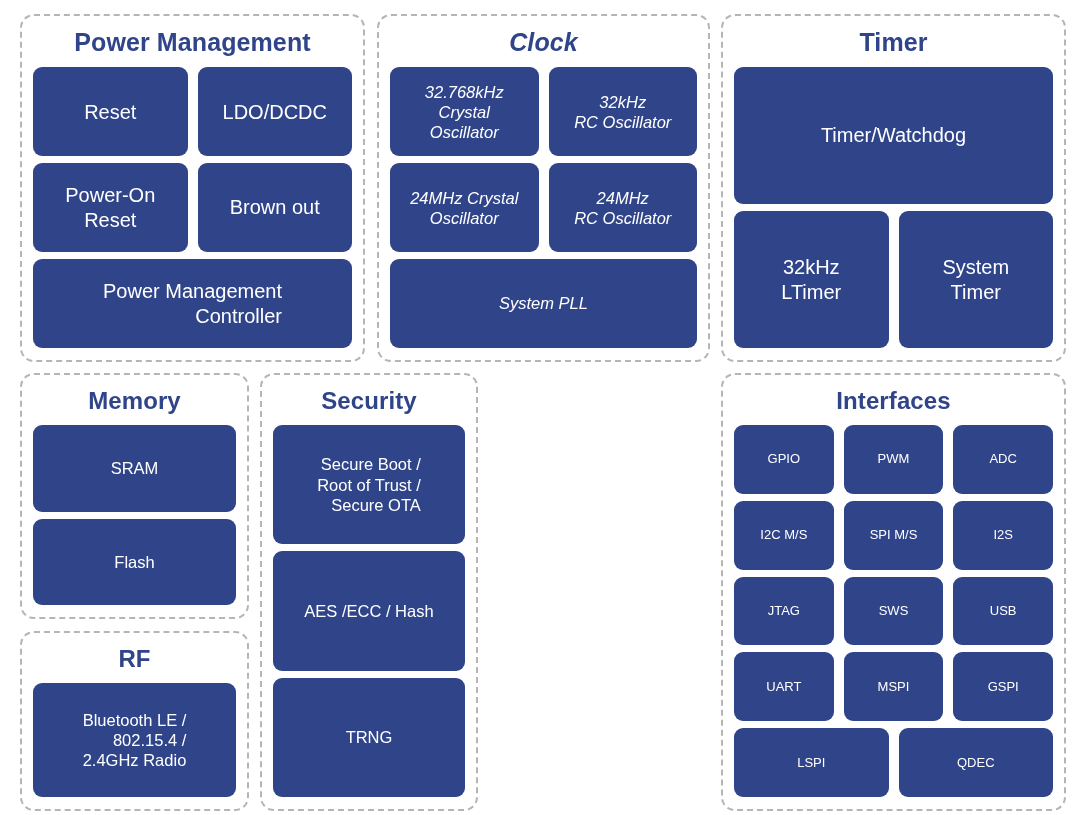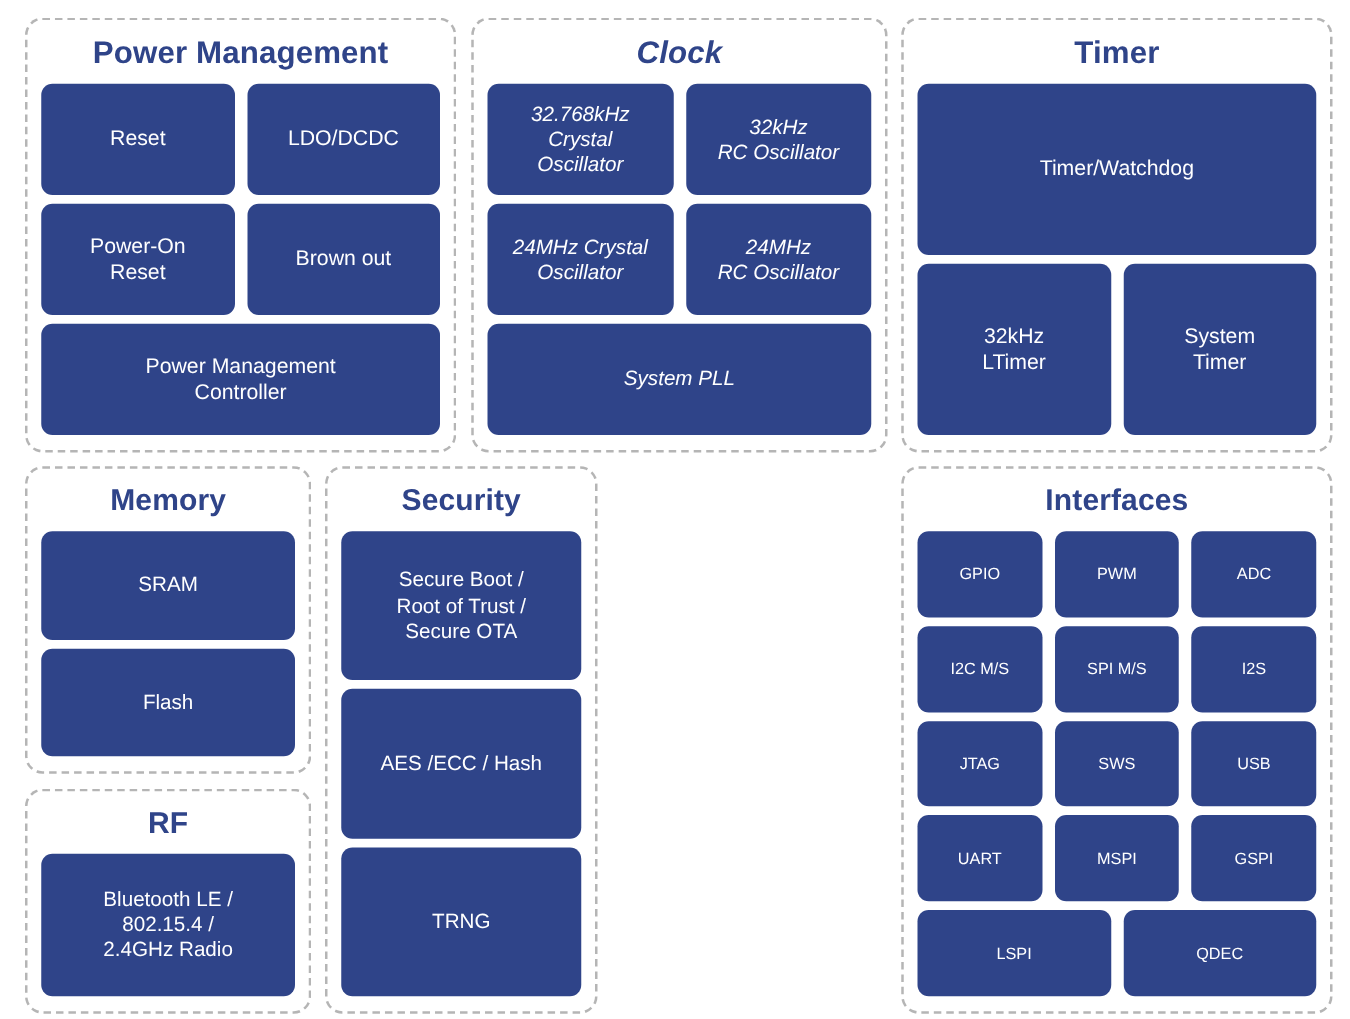--- a/index.html
+++ b/index.html
@@ -58,21 +58,21 @@
 
   
   .block {
     background: #2f4489;
     color: #ffffff;
     border-radius: 9px;
     display: flex;
     align-items: center;
     justify-content: center;
     text-align: center;
-    font-size: 17px;
+    font-size: 20px;
     line-height: 1.22;
     padding: 4px 6px;
     box-sizing: border-box;
     flex: 1 1 0;
     min-width: 0;
     min-height: 0;
     white-space: pre-line;
     user-select: none;
   }
 
@@ -98,21 +98,21 @@
   #panel-memory .block,
   #panel-rf .block { font-size: 16.5px; }
 
   #panel-interfaces .block { font-size: 13px; }
 
   #panel-clock .block { font-size: 16.5px; }
 
   
   #panel-clock .row:first-child .block:first-child { font-size: 16.5px; }
 
-  .block.wide { flex: 1 1 100%; }
+  .block.wide { flex: 1 1 100%; text-align: right; }
 </style>
 </head>
 <body>
 
 <div class="diagram">
 
   <section class="panel" id="panel-power">
     <div class="panel-title">Power Management</div>
     <div class="panel-body">
       <div class="row">

